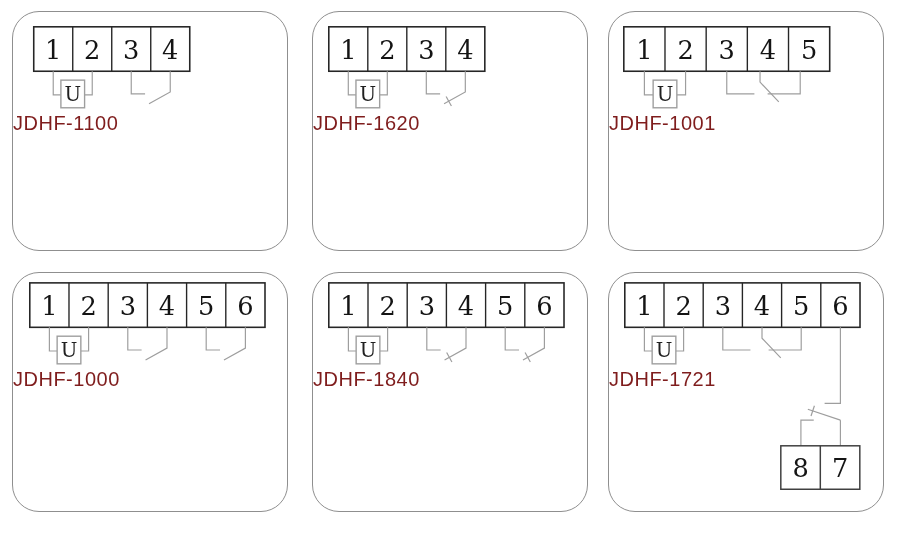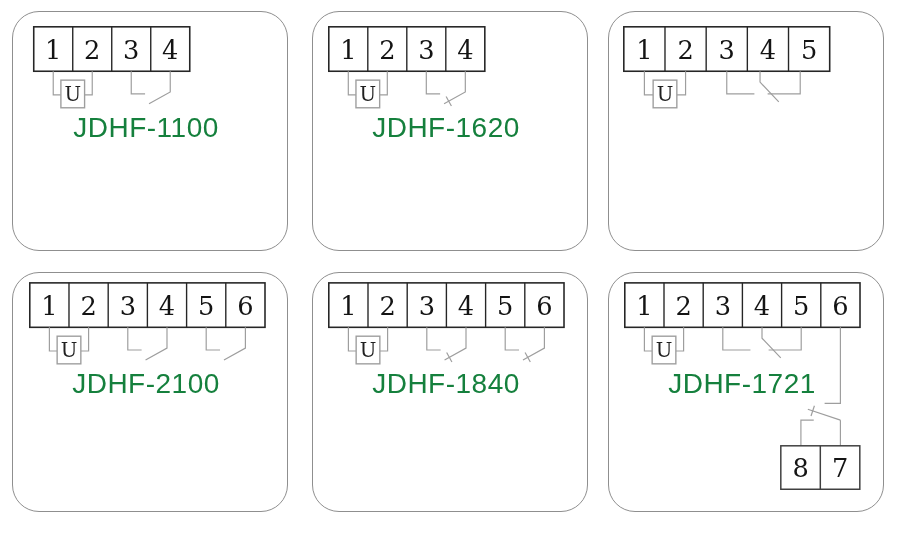--- a/index.html
+++ b/index.html
@@ -1,23 +1,23 @@
 <!DOCTYPE html>
 <html><head>
 <meta charset="utf-8">
 <style>
   html,body{margin:0;padding:0;background:#ffffff;}
   .board{position:relative;width:900px;height:536px;background:#ffffff;overflow:hidden;
          font-family:"Liberation Sans",sans-serif;}
   .panel{position:absolute;width:276px;height:240px;border:1.5px solid #8f8f8f;
          border-radius:27px;box-sizing:border-box;background:#ffffff;}
   .panel svg{position:absolute;left:0;top:0;width:273px;height:236px;display:block;}
-  .model-label{position:absolute;left:0;width:266px;text-align:center;
-               font-family:"Liberation Sans",sans-serif;font-size:28px;font-weight:500;
-               color:#15803d;letter-spacing:0.5px;white-space:nowrap;}
+  .model-label{position:absolute;left:0;width:266px;
+               font-family:"Liberation Sans",sans-serif;font-size:20px;font-weight:500;
+               color:#7f1d1d;letter-spacing:0.5px;white-space:nowrap;}
   .r1 .model-label{top:100px;}
   .r2 .model-label{top:95px;}
   .t-num{font-family:"DejaVu Serif","Liberation Serif",serif;font-size:26px;fill:#141414;}
   .t-u{font-family:"DejaVu Serif","Liberation Serif",serif;font-size:20px;fill:#202020;}
 </style>
 </head>
 <body>
 
 <div class="board">
   <section class="panel r1" style="left:12px;top:11px;">
@@ -72,20 +72,21 @@
         <text x="160.95000000000002" y="47.5" text-anchor="middle" class="t-num">4</text>
         <text x="202.65" y="47.5" text-anchor="middle" class="t-num">5</text>
         <polyline points="35.85,60 35.85,84 44.7,84" fill="none" stroke="#9e9e9e" stroke-width="1.2"></polyline>
         <polyline points="77.55000000000001,60 77.55000000000001,84 68.7,84" fill="none" stroke="#9e9e9e" stroke-width="1.2"></polyline>
         <rect x="44.7" y="69" width="24" height="28" fill="#ffffff" stroke="#9e9e9e" stroke-width="1.4"></rect>
         <text x="56.7" y="90" text-anchor="middle" class="t-u">U</text>
         <polyline points="119.25,60 119.25,83 147.25,83" fill="none" stroke="#9e9e9e" stroke-width="1.2"></polyline>
         <polyline points="193.65,60 193.65,83 160.65,83" fill="none" stroke="#9e9e9e" stroke-width="1.2"></polyline>
         <polyline points="152.95000000000002,60 152.95000000000002,71 171.95000000000002,91" fill="none" stroke="#9e9e9e" stroke-width="1.2"></polyline>
       </svg>
+    <div class="model-label">JDHF-1001</div>
   </section>
   <section class="panel r2" style="left:12px;top:272px;">
     <svg viewBox="0 0 276 239" preserveAspectRatio="xMinYMin meet">
         <rect x="17" y="10" width="238.20000000000002" height="45" fill="none" stroke="#262626" stroke-width="1.6"></rect>
         <polyline points="56.7,10 56.7,55" fill="none" stroke="#262626" stroke-width="1.4"></polyline>
         <polyline points="96.4,10 96.4,55" fill="none" stroke="#262626" stroke-width="1.4"></polyline>
         <polyline points="136.10000000000002,10 136.10000000000002,55" fill="none" stroke="#262626" stroke-width="1.4"></polyline>
         <polyline points="175.8,10 175.8,55" fill="none" stroke="#262626" stroke-width="1.4"></polyline>
         <polyline points="215.5,10 215.5,55" fill="none" stroke="#262626" stroke-width="1.4"></polyline>
         <text x="36.85" y="42.5" text-anchor="middle" class="t-num">1</text>
@@ -96,21 +97,21 @@
         <text x="235.35000000000002" y="42.5" text-anchor="middle" class="t-num">6</text>
         <polyline points="36.85,55 36.85,79 44.7,79" fill="none" stroke="#9e9e9e" stroke-width="1.2"></polyline>
         <polyline points="76.55000000000001,55 76.55000000000001,79 68.7,79" fill="none" stroke="#9e9e9e" stroke-width="1.2"></polyline>
         <rect x="44.7" y="64" width="24" height="28" fill="#ffffff" stroke="#9e9e9e" stroke-width="1.4"></rect>
         <text x="56.7" y="85" text-anchor="middle" class="t-u">U</text>
         <polyline points="116.25,55 116.25,78 130.25,78" fill="none" stroke="#9e9e9e" stroke-width="1.2"></polyline>
         <polyline points="155.95000000000002,55 155.95000000000002,76 134.25,88" fill="none" stroke="#9e9e9e" stroke-width="1.2"></polyline>
         <polyline points="195.65,55 195.65,78 209.65,78" fill="none" stroke="#9e9e9e" stroke-width="1.2"></polyline>
         <polyline points="235.35000000000002,55 235.35000000000002,76 213.65,88" fill="none" stroke="#9e9e9e" stroke-width="1.2"></polyline>
       </svg>
-    <div class="model-label">JDHF-2100</div>
+    <div class="model-label">JDHF-1000</div>
   </section>
   <section class="panel r2" style="left:312px;top:272px;">
     <svg viewBox="0 0 276 239" preserveAspectRatio="xMinYMin meet">
         <rect x="16" y="10" width="238.20000000000002" height="45" fill="none" stroke="#262626" stroke-width="1.6"></rect>
         <polyline points="55.7,10 55.7,55" fill="none" stroke="#262626" stroke-width="1.4"></polyline>
         <polyline points="95.4,10 95.4,55" fill="none" stroke="#262626" stroke-width="1.4"></polyline>
         <polyline points="135.10000000000002,10 135.10000000000002,55" fill="none" stroke="#262626" stroke-width="1.4"></polyline>
         <polyline points="174.8,10 174.8,55" fill="none" stroke="#262626" stroke-width="1.4"></polyline>
         <polyline points="214.5,10 214.5,55" fill="none" stroke="#262626" stroke-width="1.4"></polyline>
         <text x="35.85" y="42.5" text-anchor="middle" class="t-num">1</text>

